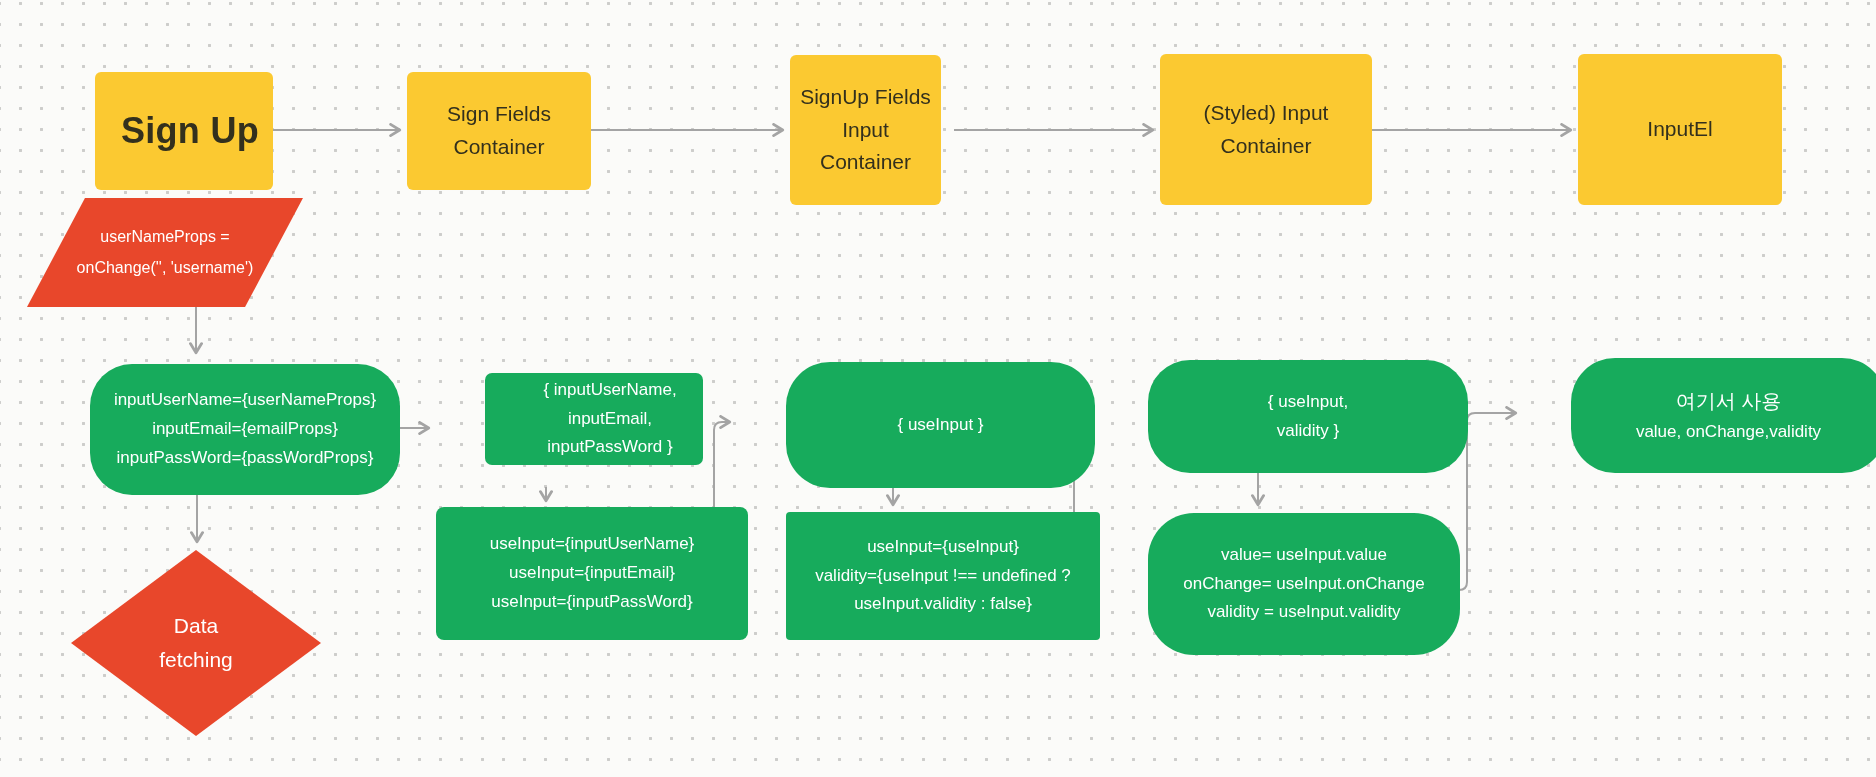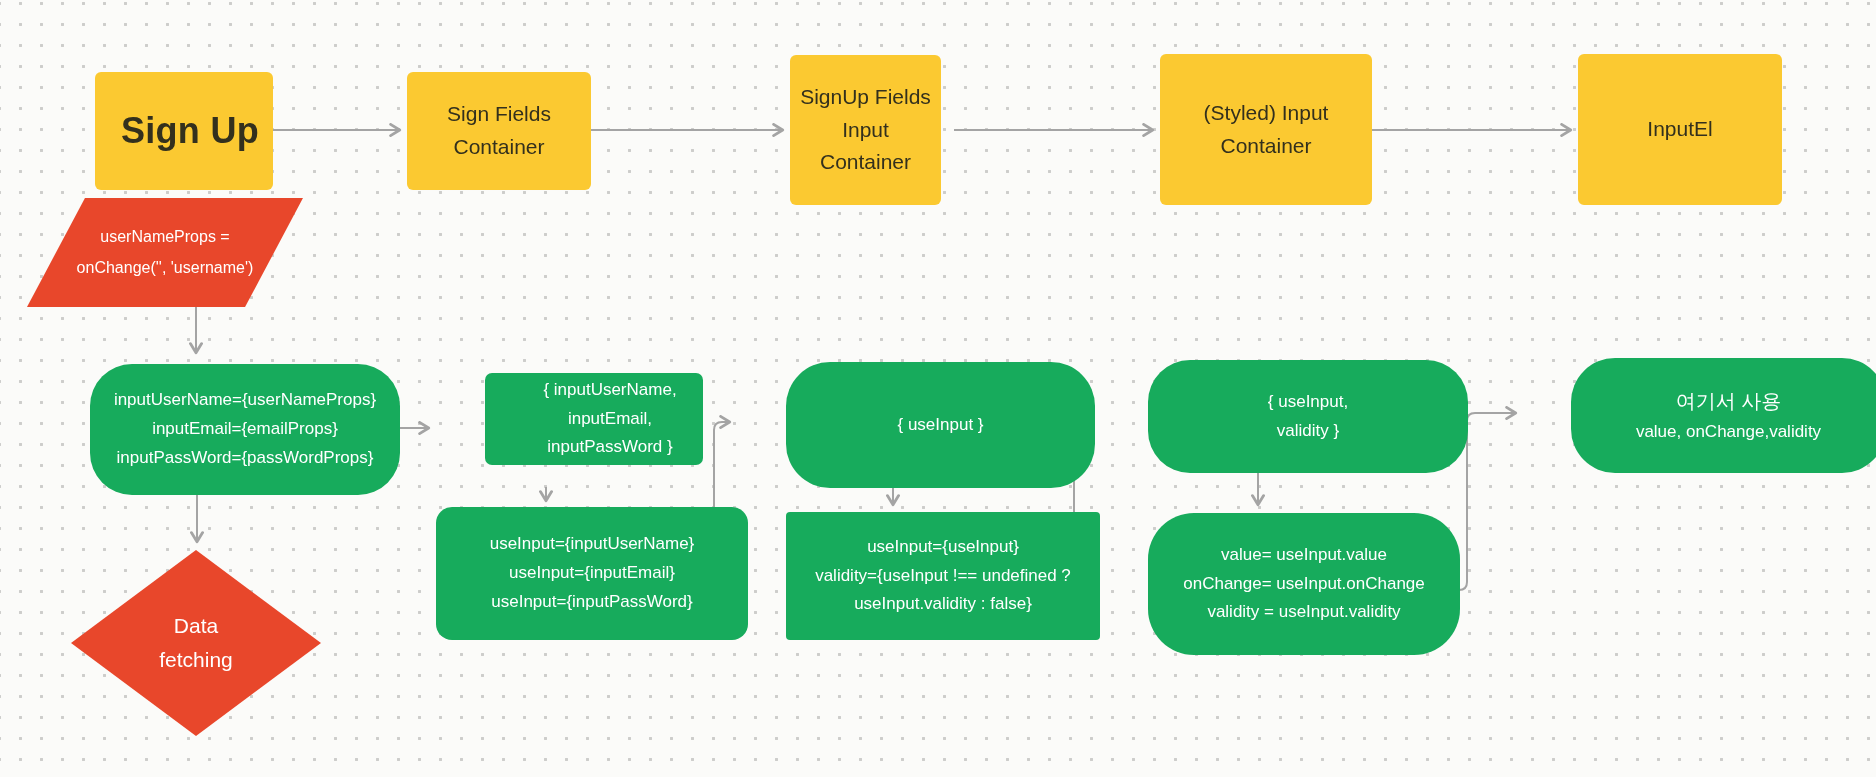--- a/index.html
+++ b/index.html
@@ -121,21 +121,21 @@
     <span>Data</span>
     <span>fetching</span>
   </div>
 
   <div class="node green" style="left:437px;top:373px;width:218px;height:92px;border-radius:7px;padding-left:32px;">
     <span>{ inputUserName,</span>
     <span>inputEmail,</span>
     <span>inputPassWord }</span>
   </div>
 
-  <div class="node green" style="left:388px;top:507px;width:312px;height:133px;border-radius:16px;">
+  <div class="node green" style="left:388px;top:507px;width:312px;height:133px;border-radius:8px;">
     <span>useInput={inputUserName}</span>
     <span>useInput={inputEmail}</span>
     <span>useInput={inputPassWord}</span>
   </div>
 
   <div class="node green" style="left:738px;top:362px;width:309px;height:126px;border-radius:44px;">
     <span>{ useInput }</span>
   </div>
 
   <div class="node green" style="left:738px;top:512px;width:314px;height:128px;border-radius:4px;">

